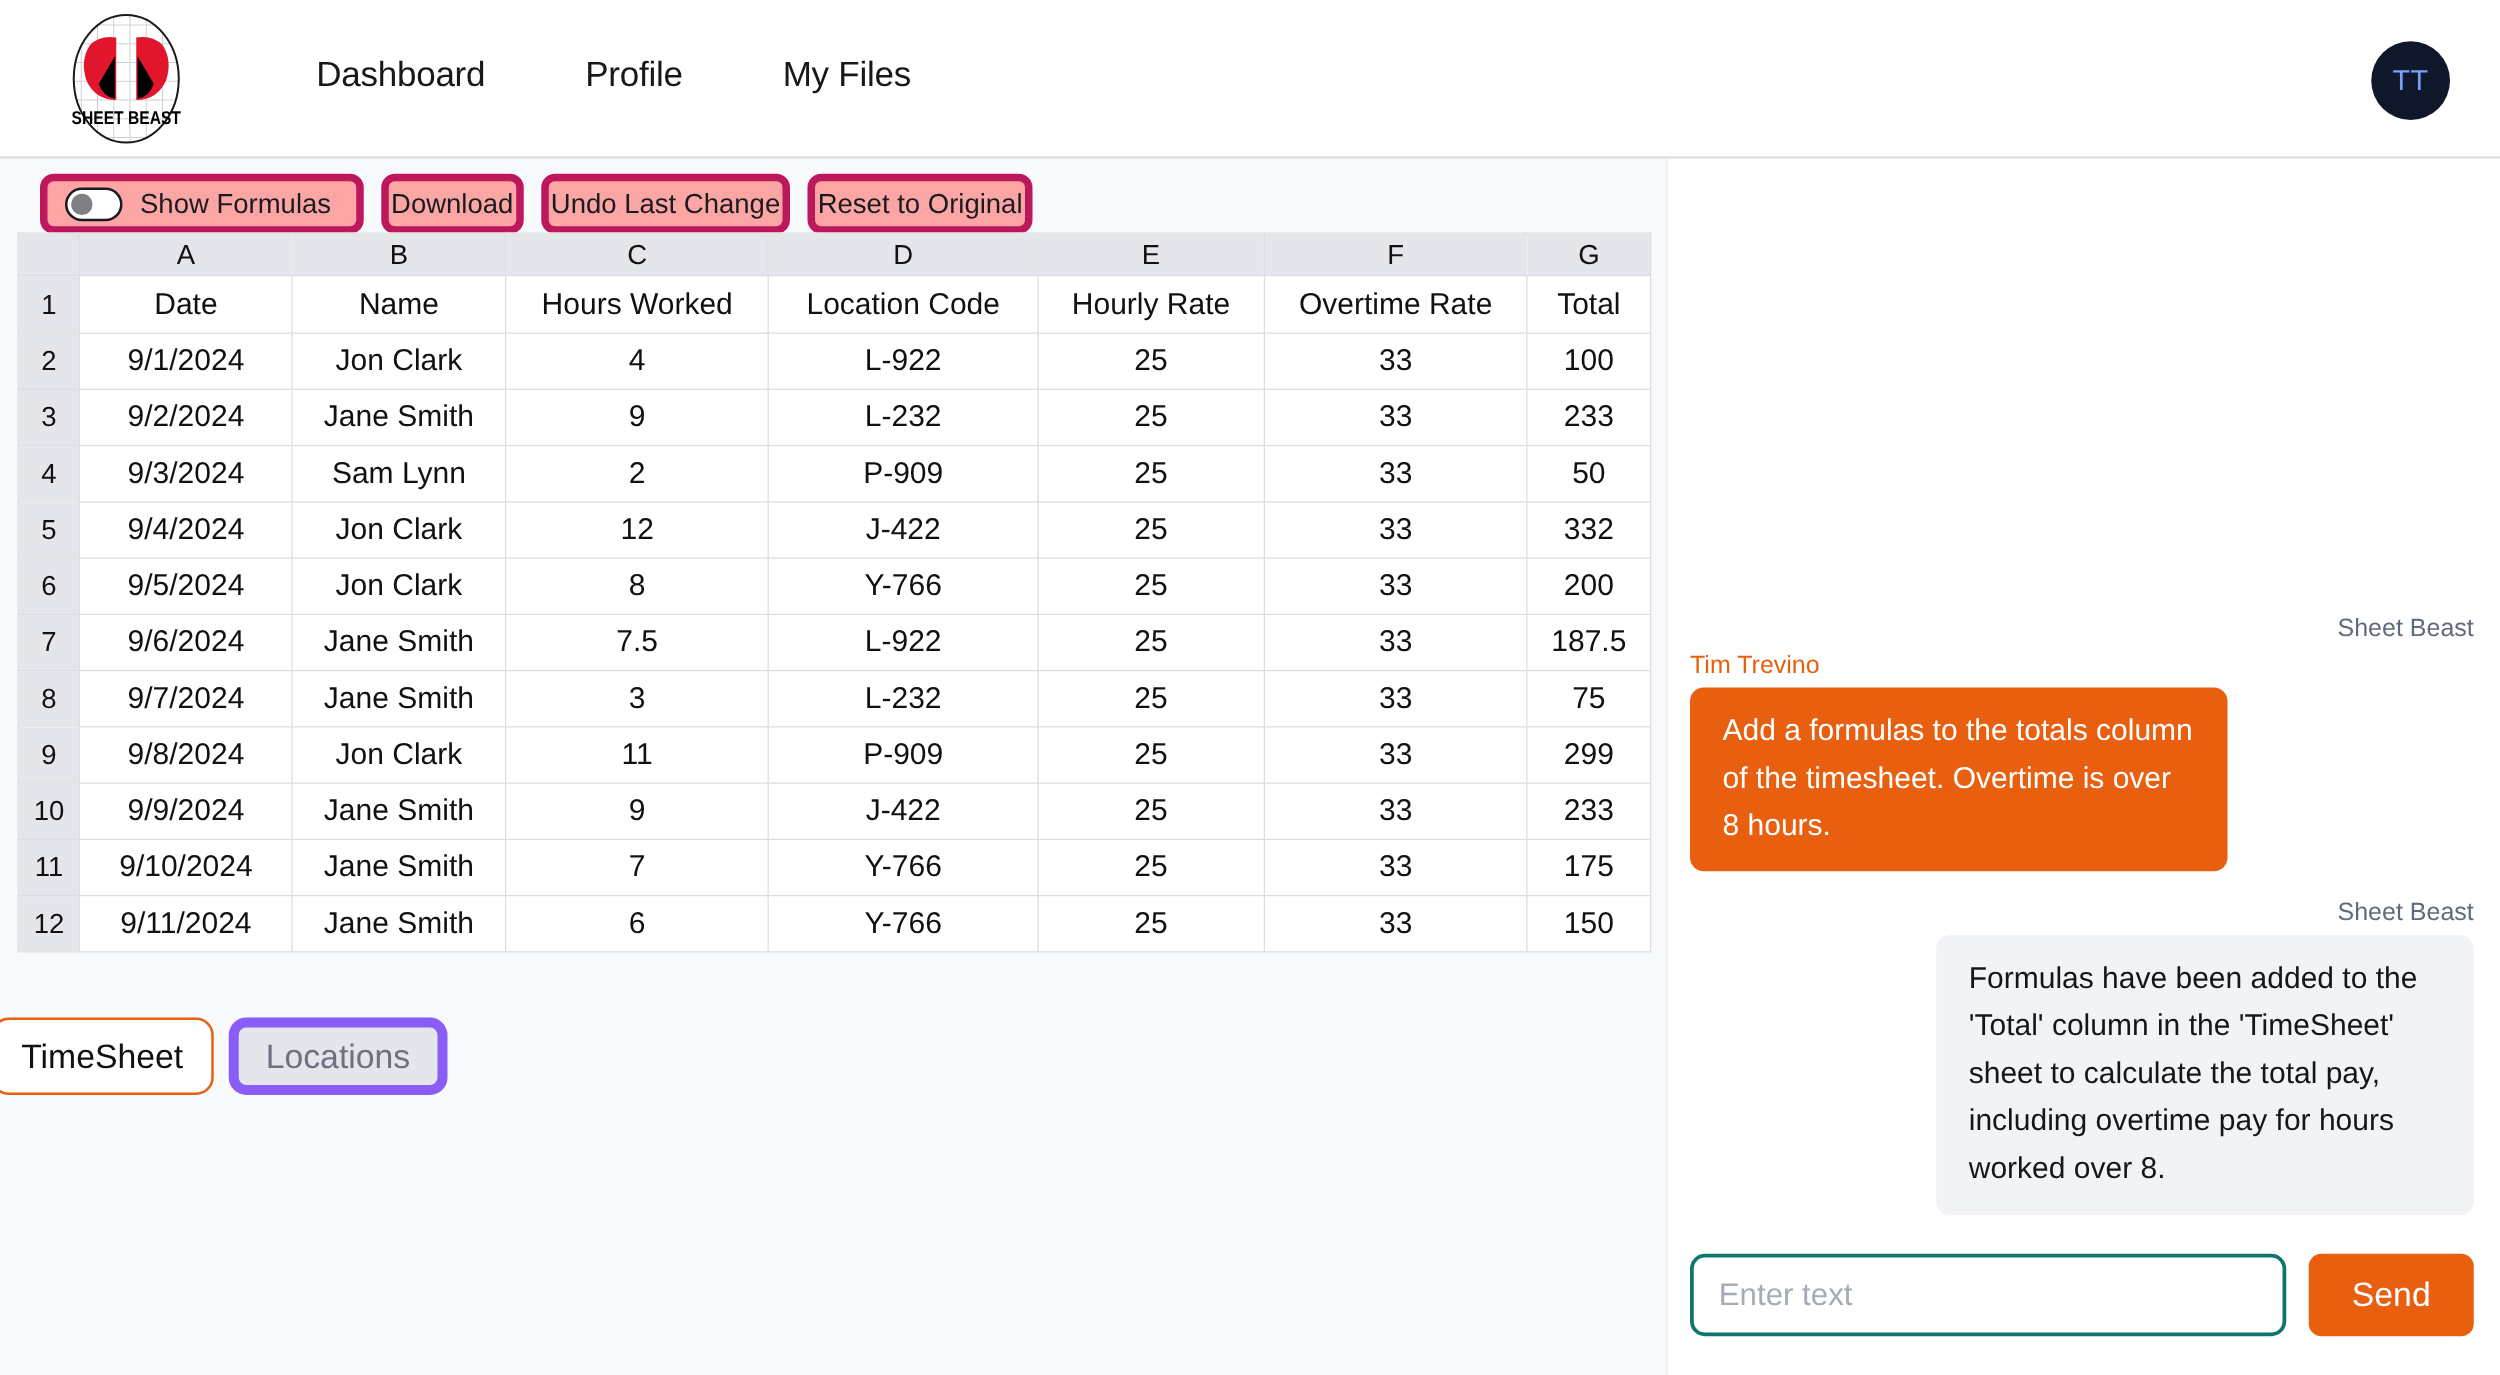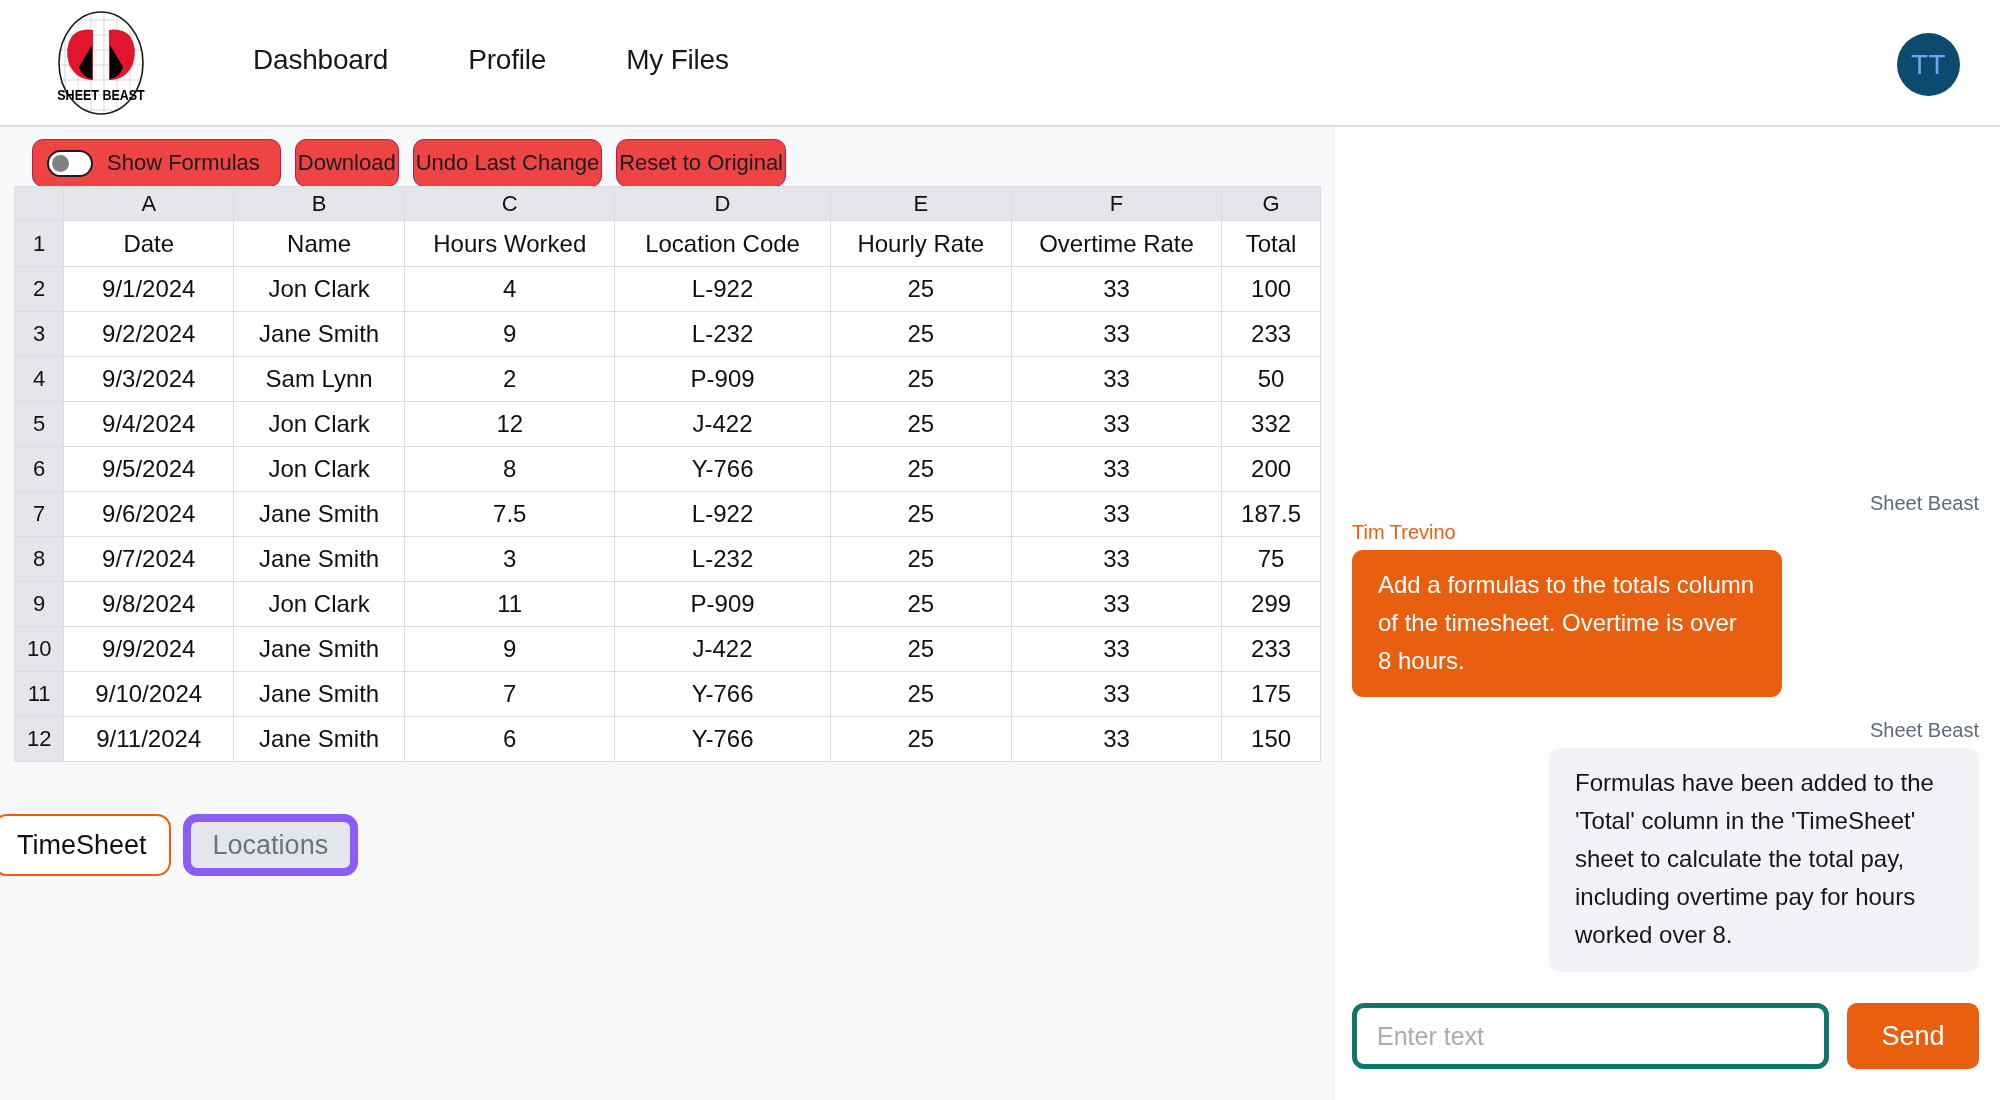--- a/index.html
+++ b/index.html
@@ -59,25 +59,25 @@
   .nav-link.l0 { margin-right: 80px; }
   .nav-link.l1 { margin-right: 80px; }
 
   .avatar {
     position: absolute;
     right: 40px;
     top: 33px;
     width: 63px;
     height: 63px;
     border-radius: 50%;
-    background: #0c4a6e;
+    background: #0f172a;
     display: flex;
     align-items: center;
     justify-content: center;
-    font-size: 28px;
+    font-size: 23px;
     color: #7aa0f5;
     letter-spacing: 0.5px;
     cursor: pointer;
   }
 
   
   .sheet-pane {
     position: absolute;
     top: 127px;
     left: 0;
@@ -91,23 +91,23 @@
     position: absolute;
     top: 12px;
     left: 32px;
     display: flex;
     align-items: center;
     gap: 14px;
   }
 
   .tb-btn {
     height: 48px;
-    border: 1px solid #be185d;
+    border: 6px solid #be185d;
     border-radius: 11px;
-    background: #ef4444;
+    background: #fca5a5;
     font-family: "Liberation Sans", sans-serif;
     font-size: 22px;
     color: #1b1b1f;
     padding: 0 2px;
     display: flex;
     align-items: center;
     cursor: pointer;
     white-space: nowrap;
   }
 
@@ -267,21 +267,21 @@
     width: 667px;
     height: 128px;
     display: flex;
     align-items: center;
     padding: 0 22px 0 18px;
     gap: 18px;
   }
   .chat-input {
     flex: 1;
     height: 66px;
-    border: 5px solid #0f766e;
+    border: 3px solid #0f766e;
     border-radius: 12px;
     background: #ffffff;
     font-family: "Liberation Sans", sans-serif;
     font-size: 25px;
     color: #14161c;
     padding: 0 20px;
     outline: none;
   }
   .chat-input::placeholder { color: #a6abb4; }
   .send-btn {

